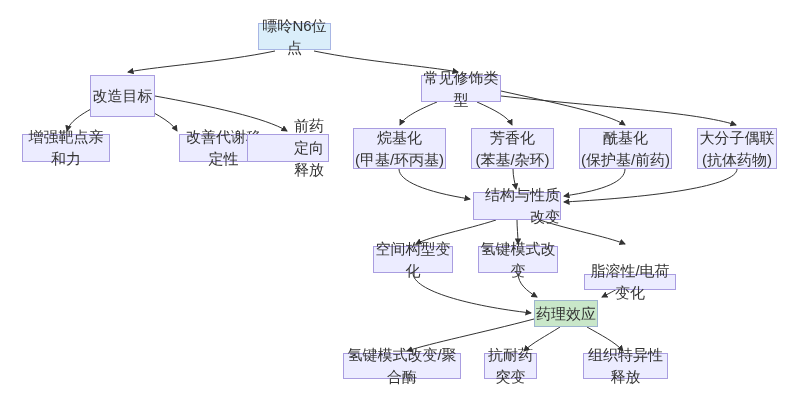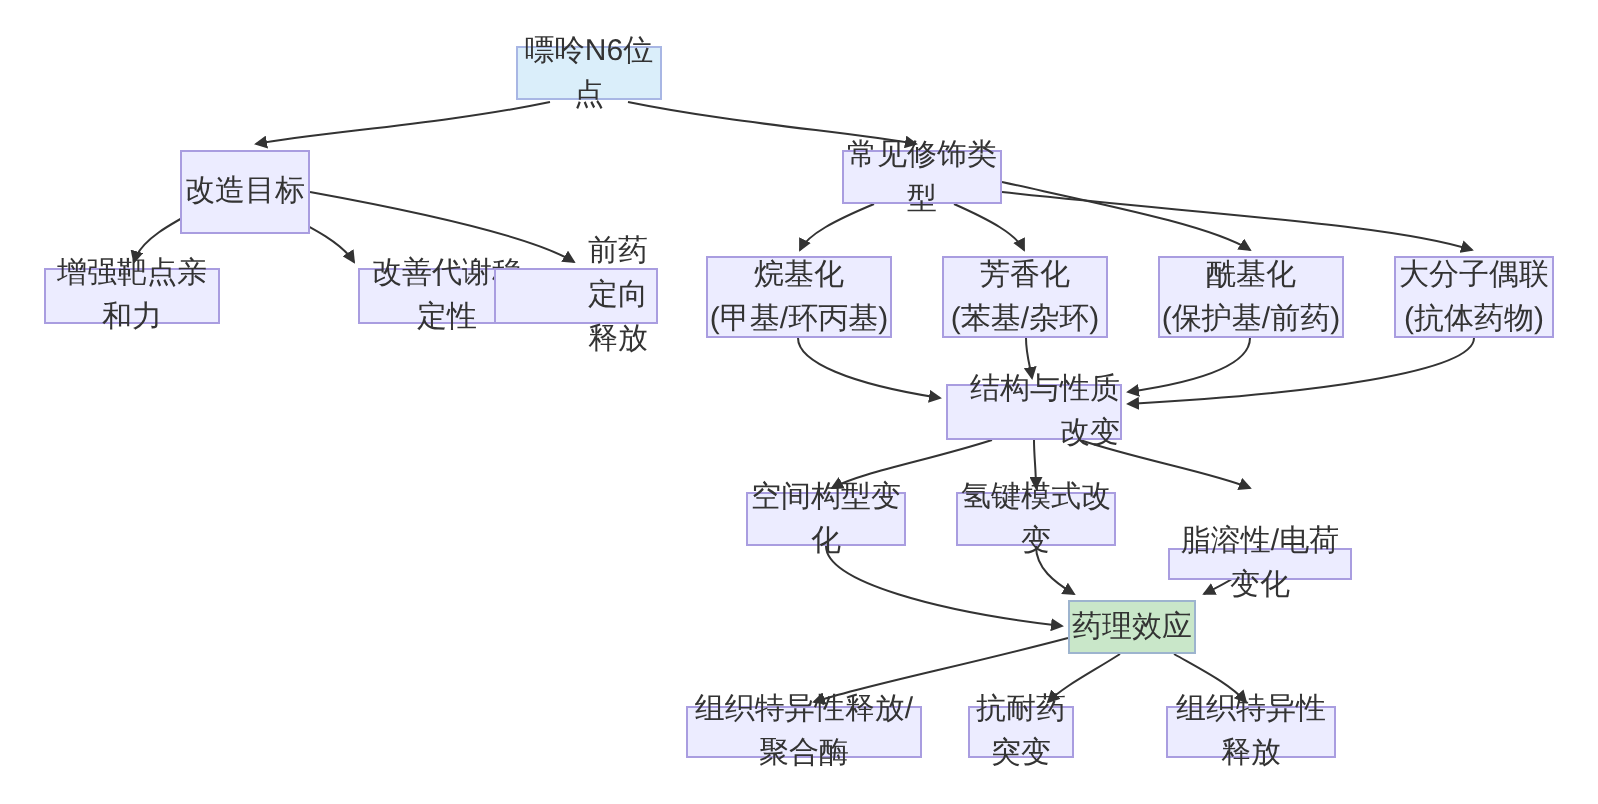--- a/index.html
+++ b/index.html
@@ -90,17 +90,17 @@
 (苯基/杂环)</div>
       <div class="node default" style="left: 579px; top: 128px; width: 93px; height: 41px;">酰基化
 (保护基/前药)</div>
       <div class="node default" style="left: 697px; top: 128px; width: 80px; height: 41px;">大分子偶联
 (抗体药物)</div>
       <div class="node default" style="left: 473px; top: 192px; width: 88px; height: 28px; text-align: right;">结构与性质改变</div>
       <div class="node default" style="left: 373px; top: 246px; width: 80px; height: 27px;">空间构型变化</div>
       <div class="node default" style="left: 478px; top: 246px; width: 80px; height: 27px;">氢键模式改变</div>
       <div class="node default" style="left: 584px; top: 246px; width: 92px; height: 16px; margin-top: 28px;">脂溶性/电荷变化</div>
       <div class="node effect" style="left: 534px; top: 300px; width: 64px; height: 27px;">药理效应</div>
-      <div class="node default" style="left: 343px; top: 353px; width: 118px; height: 26px;">组织特异性释放/聚合酶</div>
+      <div class="node default" style="left: 343px; top: 353px; width: 118px; height: 26px;">氢键模式改变/聚合酶</div>
       <div class="node default" style="left: 484px; top: 353px; width: 53px; height: 26px;">抗耐药突变</div>
       <div class="node default" style="left: 583px; top: 353px; width: 85px; height: 26px;">组织特异性释放</div>
     </div>
 </div>
 
 </body></html>

